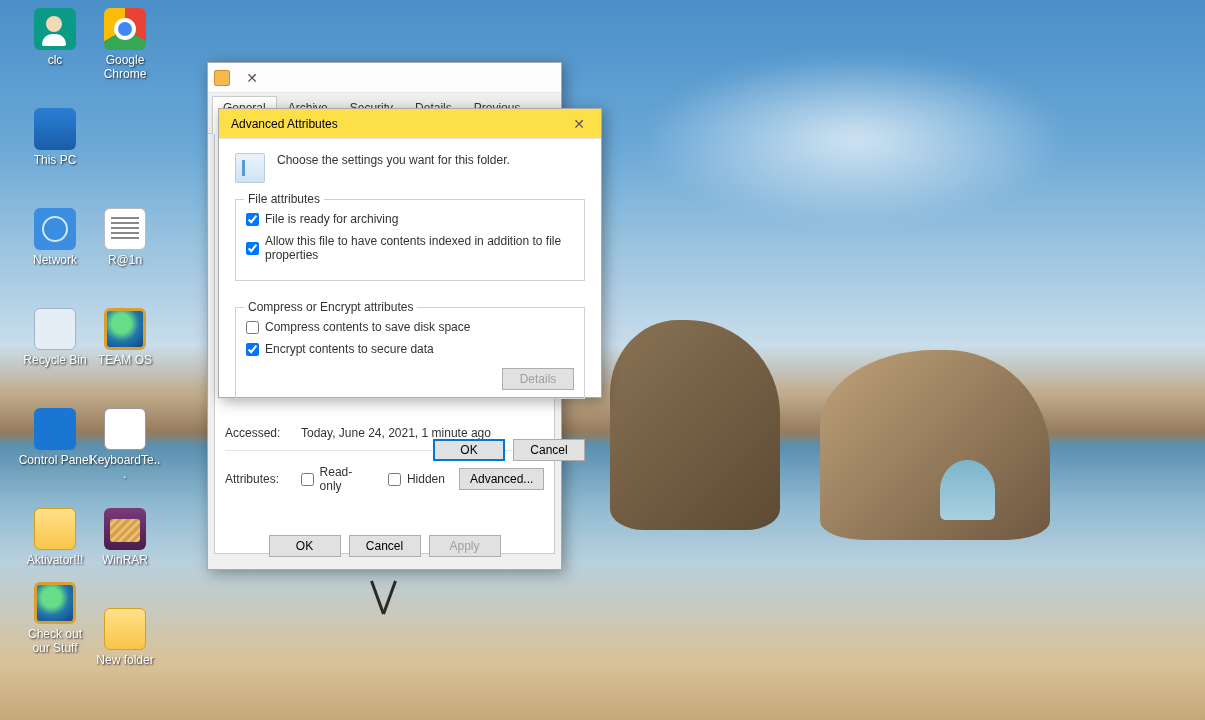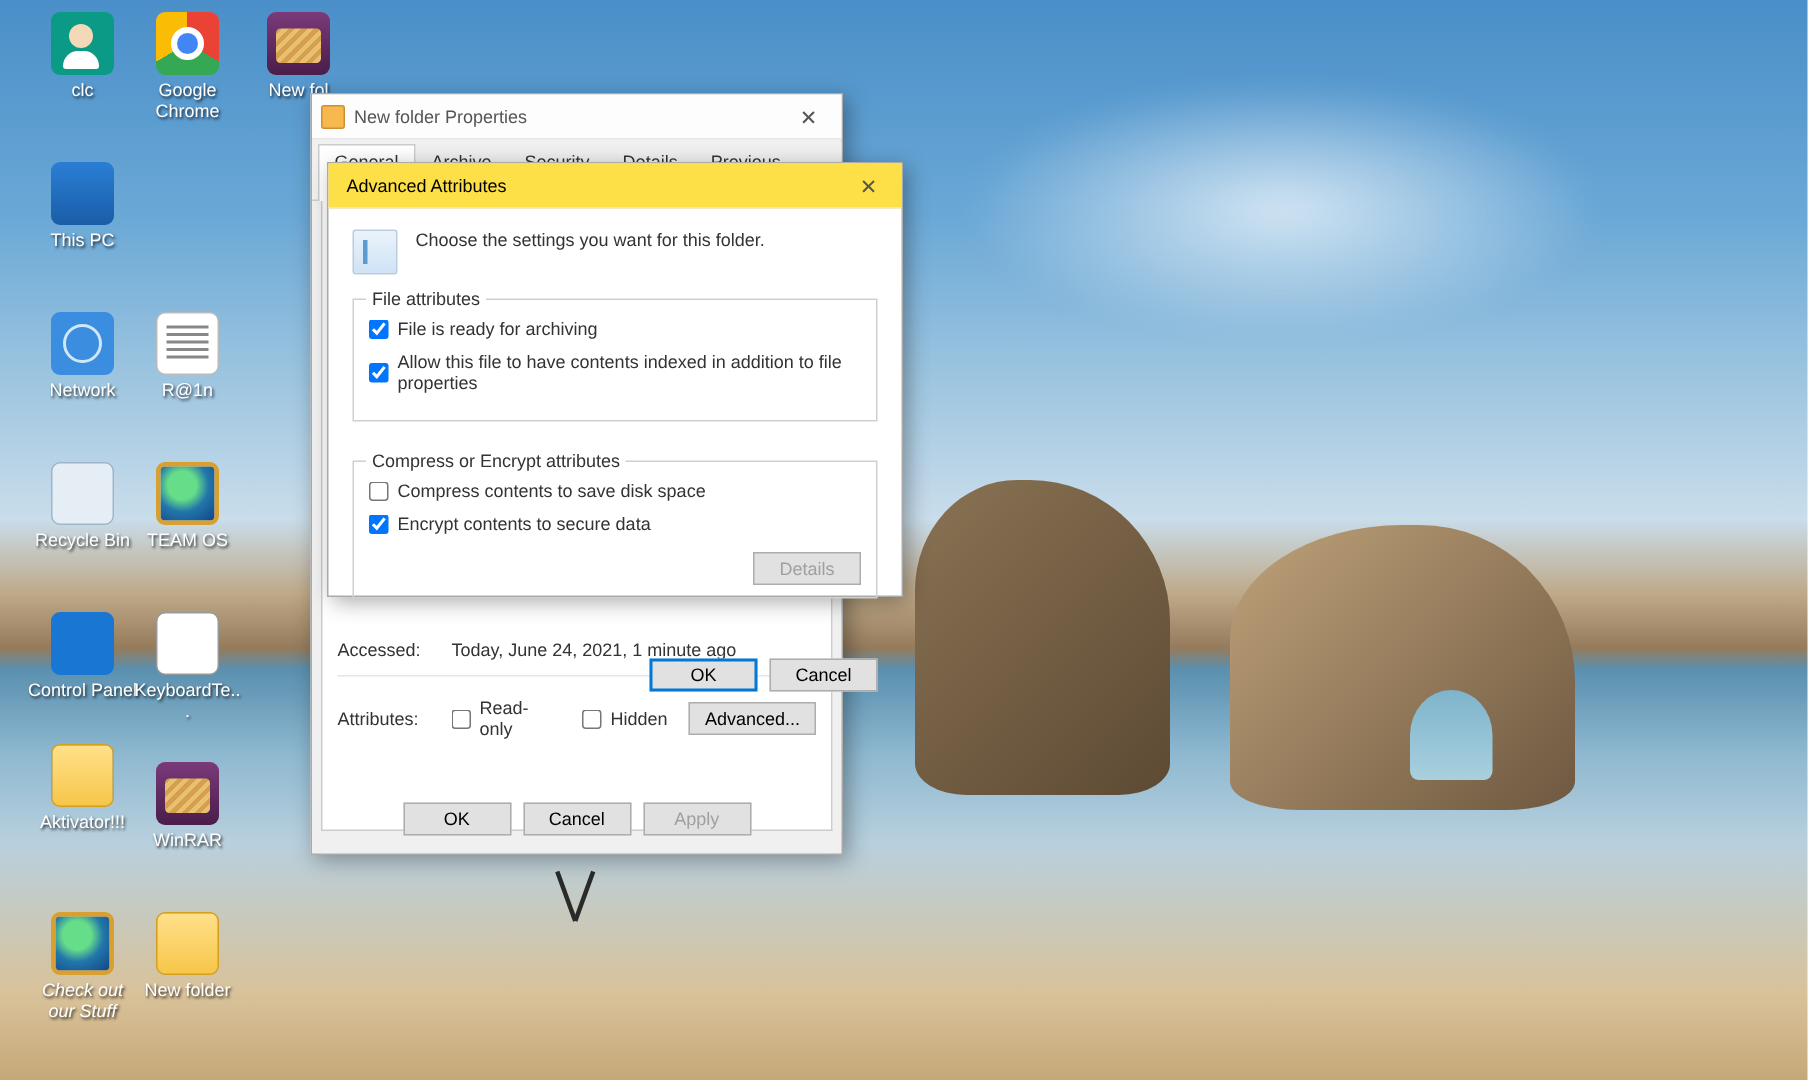--- a/index.html
+++ b/index.html
@@ -100,24 +100,20 @@
 
 <div class="desktop" id="desktop">
     <div class="di" style="left: 18px; top: 8px;">
       <div class="ico ic-user"></div>
       <div class="lbl">clc</div>
     </div>
     <div class="di" style="left: 88px; top: 8px;">
       <div class="ico ic-chrome"></div>
       <div class="lbl">Google Chrome</div>
     </div>
-    <div class="di" style="left: 162px; top: 8px;">
-      <div class="ico ic-winrar"></div>
-      <div class="lbl">New fol</div>
-    </div>
     <div class="di" style="left: 18px; top: 108px;">
       <div class="ico ic-pc"></div>
       <div class="lbl">This PC</div>
     </div>
     <div class="di" style="left: 18px; top: 208px;">
       <div class="ico ic-net"></div>
       <div class="lbl">Network</div>
     </div>
     <div class="di" style="left: 88px; top: 208px;">
       <div class="ico ic-txt"></div>
@@ -132,42 +128,41 @@
       <div class="lbl">TEAM OS</div>
     </div>
     <div class="di" style="left: 18px; top: 408px;">
       <div class="ico ic-cp"></div>
       <div class="lbl">Control Panel</div>
     </div>
     <div class="di" style="left: 88px; top: 408px;">
       <div class="ico ic-kb"></div>
       <div class="lbl">KeyboardTe...</div>
     </div>
-    <div class="di" style="left: 18px; top: 496px;">
+    <div class="di" style="left: 18px; top: 508px;">
       <div class="ico ic-folder"></div>
       <div class="lbl">Aktivator!!!</div>
     </div>
     <div class="di" style="left: 88px; top: 508px;">
       <div class="ico ic-winrar"></div>
       <div class="lbl">WinRAR</div>
     </div>
-    <div class="di" style="left: 18px; top: 608px; font-style: italic;">
+    <div class="di" style="left: 18px; top: 582px;">
       <div class="ico ic-globe"></div>
       <div class="lbl">Check out our Stuff</div>
     </div>
     <div class="di" style="left: 88px; top: 608px;">
       <div class="ico ic-folder"></div>
       <div class="lbl">New folder</div>
     </div>
   </div>
 
 <div class="win props">
   <div class="titlebar light">
     <div class="ticon"></div>
-    <div class="ttxt">New folder Properties</div>
     <div class="close">✕</div>
   </div>
   <div class="tabs" id="props-tabs">
       <div class="tab active">General</div>
       <div class="tab">Archive</div>
       <div class="tab">Security</div>
       <div class="tab">Details</div>
       <div class="tab">Previous Vers...</div>
     </div>
   <div class="props-body">

